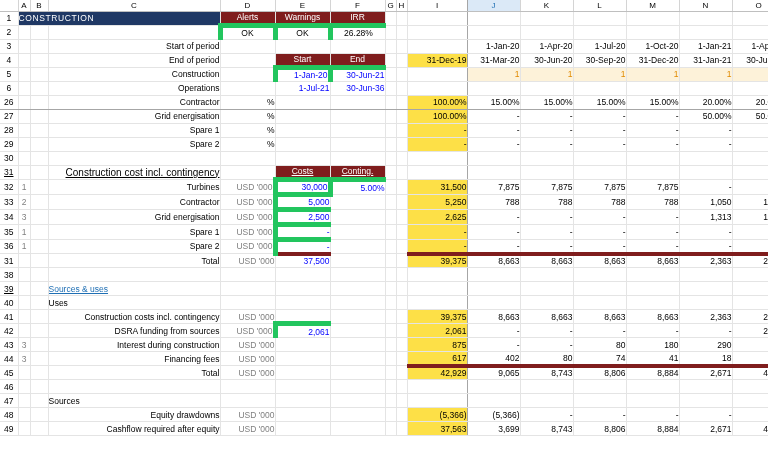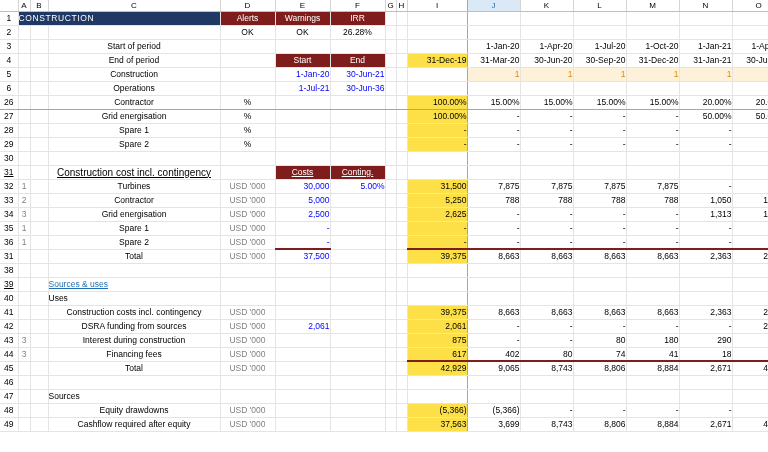--- a/index.html
+++ b/index.html
@@ -48,21 +48,21 @@
   td.rowhdr {
     background: #ffffff;
     color: #000000;
     text-align: center;
     font-size: 8px;
     border-right: 1px solid #d4d4d4;
     border-bottom: 1px solid #e4e4e4;
   }
   
   .r { text-align: right; padding-right: 3px; }
-  .l { text-align: center; padding-left: 3px; }
+  .l { text-align: right; padding-left: 3px; }
   .c { text-align: center; }
   .b { font-weight: bold; }
   .blue { color: #0000ff; }
   .orange { color: #e08a00; }
   .grey { color: #808080; }
   .nobord { border-right: none; }
 
   
   .titlebar {
     background: #1f3864;
@@ -79,23 +79,23 @@
     font-weight: bold;
     text-align: center;
   }
   .shade {
     background: #fde047;
   }
   .cream {
     background: #fdf2d9;
   }
   .boxed {
-    border: 1px solid #22c55e;
-  }
-  .underline-top { border-top: 2px solid #7f1d1d; }
+    border: 5px solid #22c55e;
+  }
+  .underline-top { border-top: 4px solid #7f1d1d; }
   .sectitle {
     color: #1f6fb4;
     font-weight: bold;
     font-size: 12px;
     padding-left: 3px;
   }
   .subhead {
     font-weight: bold;
     padding-left: 3px;
   }

